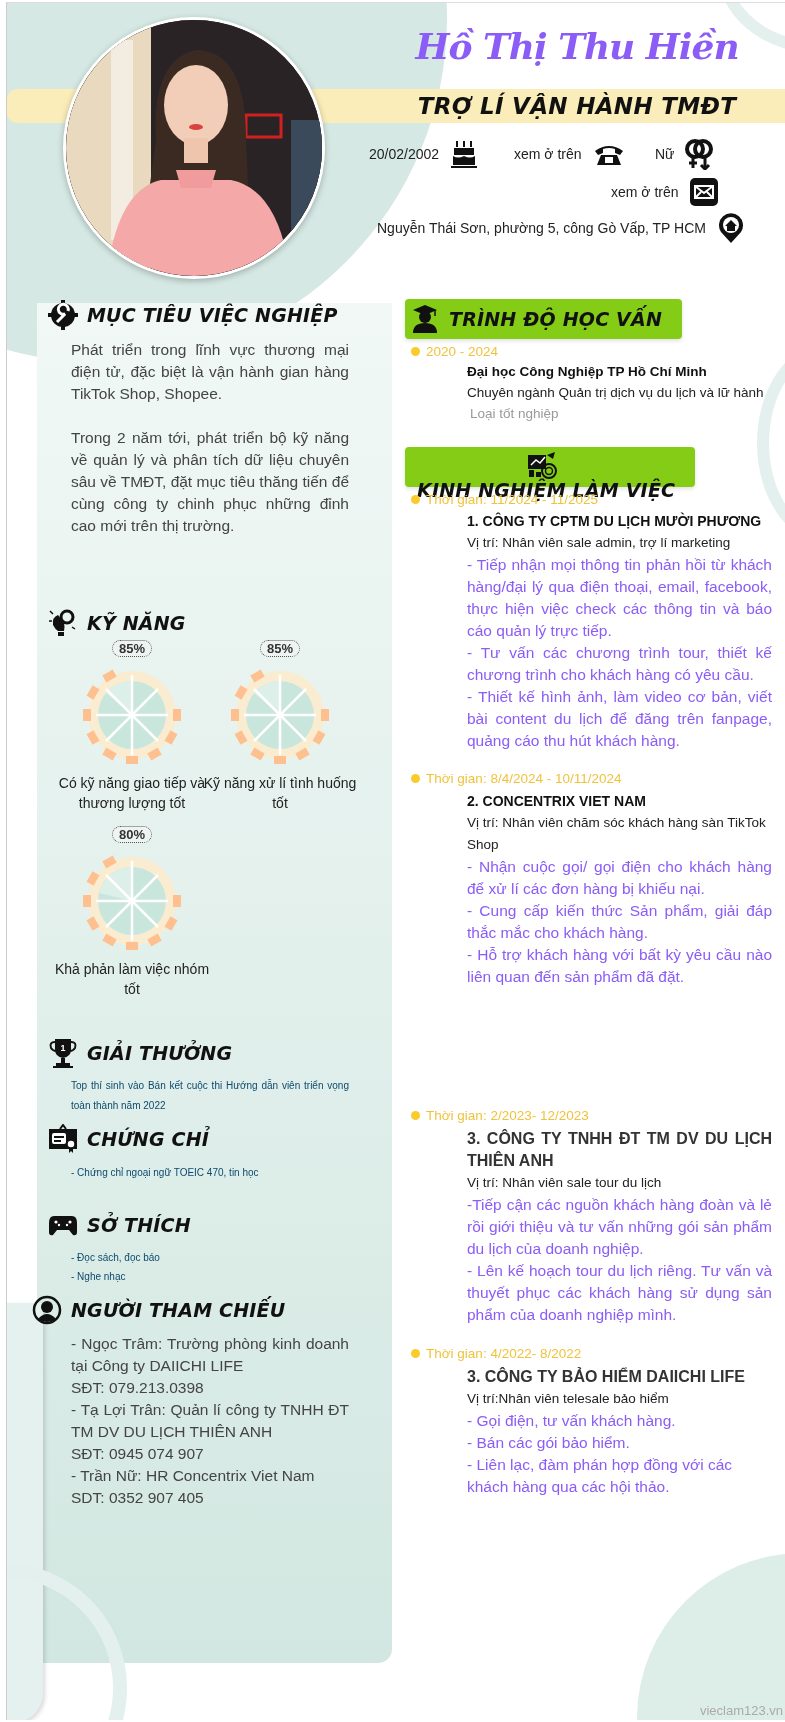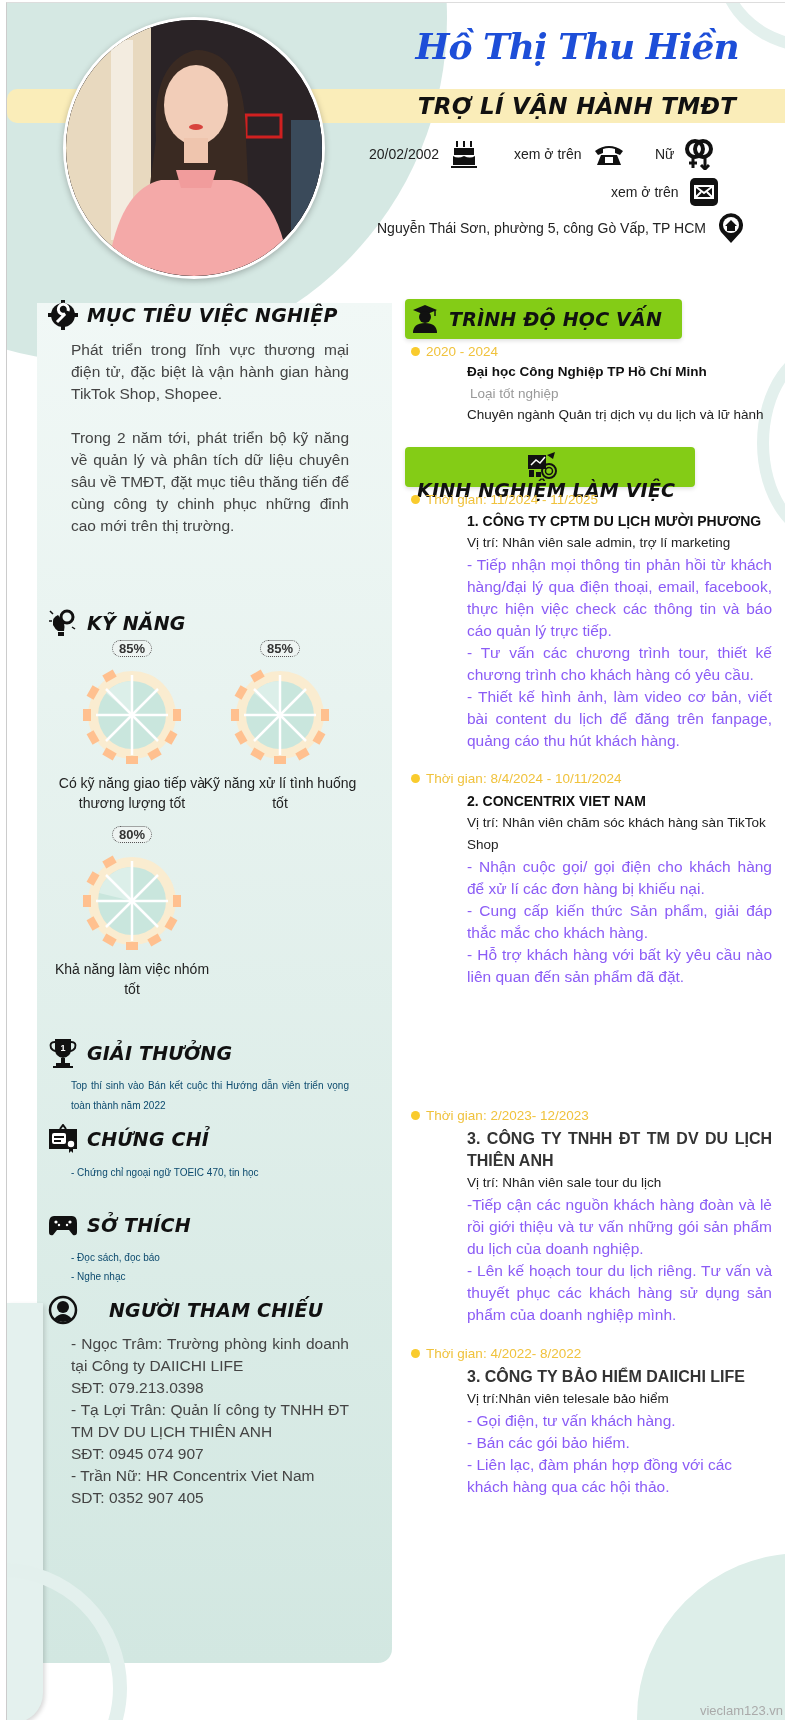--- a/index.html
+++ b/index.html
@@ -8,21 +8,21 @@
   .page { position: absolute; left: 6px; top: 2px; width: 779px; height: 1718px; background: #fff; overflow: hidden; border-left: 1px solid #ccc; border-top: 1px solid #ddd; }
   .bg-circle-big { position: absolute; left: -250px; top: -330px; width: 690px; height: 690px; border-radius: 50%; background: #d5e8e3; }
   .bg-left-col { position: absolute; left: 30px; top: 300px; width: 355px; height: 1360px; background: linear-gradient(#f1f8f6, #d2e7e1); border-radius: 0 0 14px 0; }
   .bg-left-strip { position: absolute; left: 0; top: 1300px; width: 36px; height: 420px; background: #e4f1ee; border-radius: 0 0 30px 0; box-shadow: 2px 2px 4px rgba(0,0,0,0.15); }
   .bg-ring-tr { position: absolute; left: 710px; top: -120px; width: 200px; height: 170px; border-radius: 50%; border: 12px solid #e3f0ed; }
   .bg-ring-r { position: absolute; left: 750px; top: 340px; width: 140px; height: 200px; border-radius: 50%; border: 12px solid #e3f0ed; }
   .bg-ring-bl { position: absolute; left: -130px; top: 1560px; width: 250px; height: 250px; border-radius: 50%; border: 14px solid #e3f0ed; }
   .bg-circle-br { position: absolute; left: 630px; top: 1550px; width: 330px; height: 330px; border-radius: 50%; background: #ddeee9; }
   .yellow-band { position: absolute; left: 0; top: 86px; width: 779px; height: 34px; background: #faedb9; border-radius: 10px 0 0 10px; }
   .avatar { position: absolute; left: 56px; top: 14px; width: 262px; height: 262px; border-radius: 50%; border: 3px solid #fff; box-shadow: 0 2px 6px rgba(0,0,0,0.25); overflow: hidden; background: #222; }
-  .name { position: absolute; left: 400px; top: 22px; width: 340px; text-align: center; font-family: "DejaVu Serif", serif; font-style: italic; font-weight: bold; font-size: 36px; color: #1d4ed8; letter-spacing: -1px; }
+  .name { position: absolute; left: 400px; top: 22px; width: 340px; text-align: center; font-family: "DejaVu Serif", serif; font-style: italic; font-weight: bold; font-size: 36px; color: #8b5cf6; letter-spacing: -1px; }
   .job-title { position: absolute; left: 400px; top: 88px; width: 340px; text-align: center; font-family: "DejaVu Sans", sans-serif; font-style: italic; font-weight: bold; font-size: 23px; color: #111; line-height: 30px; letter-spacing: 0.3px; }
   .contact-row { position: absolute; display: flex; align-items: center; font-family: "Liberation Sans", sans-serif; font-size: 14px; color: #222; }
   .contact-row .lbl { white-space: nowrap; }
   .ci { width: 30px; height: 30px; display: inline-flex; align-items: center; justify-content: center; margin-left: 10px; }
   .section-head { position: absolute; display: flex; align-items: center; }
   .section-head .title { font-family: "DejaVu Sans", sans-serif; font-style: italic; font-weight: bold; font-size: 19px; color: #111; margin-left: 8px; white-space: nowrap; letter-spacing: 0.2px; }
   .section-head .hicon { width: 32px; height: 32px; display: inline-flex; align-items: center; justify-content: center; }
   .right-head { background: #84cc16; border-radius: 4px; box-shadow: 0 2px 4px rgba(0,0,0,0.12); padding: 4px 20px 4px 4px; height: 40px; }
   .para { position: absolute; font-family: "Liberation Sans", sans-serif; font-size: 15.5px; line-height: 22px; color: #444; text-align: justify; }
   .small { font-size: 10px; line-height: 20px; color: #0c4a6e; }
@@ -241,21 +241,21 @@
         <circle r="34" fill="#c9e6dd"></circle>
         <path d="M0 0 L0 -34 A34 34 0 0 0 -33 -8 Z" fill="#dcefe9"></path>
         <g stroke="#fff" stroke-width="2.5">
             <line x1="0" y1="-40" x2="0" y2="40"></line>
             <line x1="-36" y1="0" x2="36" y2="0"></line>
             <line x1="-26" y1="-26" x2="26" y2="26"></line>
             <line x1="26" y1="-26" x2="-26" y2="26"></line>
           </g>
       </svg>
     </div>
-    <div class="lbl">Khả năng làm việc nhóm tốt</div>
+    <div class="lbl">Khả phản làm việc nhóm tốt</div>
   </div>
 
   <div class="section-head" style="left:40px; top:1034px;">
     <span class="hicon">
       <svg width="30" height="32" viewBox="0 0 30 32">
           <path d="M7 2 L23 2 L23 12 Q23 20 15 21 Q7 20 7 12 Z" fill="#111"></path>
           <path d="M7 5 Q1 5 3 11 Q5 14 8 14 M23 5 Q29 5 27 11 Q25 14 22 14" fill="none" stroke="#111" stroke-width="2"></path>
           <rect x="13" y="21" width="4" height="5" fill="#111"></rect>
           <rect x="8" y="26" width="14" height="3" fill="#111"></rect>
           <rect x="5" y="29" width="20" height="2" fill="#111"></rect>
@@ -292,21 +292,21 @@
           <circle cx="19" cy="12" r="1.2" fill="#fff"></circle>
         </svg>
     </span>
     <span class="title">SỞ THÍCH</span>
   </div>
   <div class="para small" style="left:64px; top:1245px; width:278px; line-height:19px;">
     <div>- Đọc sách, đọc báo</div>
     <div>- Nghe nhạc</div>
   </div>
 
-  <div class="section-head" style="left:40px; top:1291px;gap:22px;">
+  <div class="section-head" style="left:24px; top:1291px;">
     <span class="hicon">
       <svg width="30" height="30" viewBox="0 0 30 30">
           <circle cx="15" cy="15" r="13" fill="none" stroke="#111" stroke-width="2.5"></circle>
           <circle cx="15" cy="12" r="6" fill="#111"></circle>
           <path d="M6 24 Q15 14 24 24 Q15 30 6 24 Z" fill="#111"></path>
         </svg>
     </span>
     <span class="title">NGƯỜI THAM CHIẾU</span>
   </div>
   <div class="para" style="left:64px; top:1330px; width:278px; white-space:pre-line;">- Ngọc Trâm: Trường phòng kinh doanh tại Công ty DAIICHI LIFE
@@ -326,22 +326,22 @@
         </svg>
     </span>
     <span class="title">TRÌNH ĐỘ HỌC VẤN</span>
   </div>
   <div class="tl-date" style="left:404px; top:341px;">
     <span class="dot"></span>
     <span>2020 - 2024</span>
   </div>
   <div class="exp" style="top:358px;">
     <div class="company" style="font-size:13.5px;">Đại học Công Nghiệp TP Hồ Chí Minh</div>
+    <div class="role" style="line-height:20px;">Chuyên ngành Quản trị dịch vụ du lịch và lữ hành</div>
     <div class="role" style="color:#999; margin-left:3px;">Loại tốt nghiệp</div>
-    <div class="role" style="line-height:20px;">Chuyên ngành Quản trị dịch vụ du lịch và lữ hành</div>
   </div>
 
   <div class="section-head right-head" style="left:398px; top:444px;flex-direction:column;">
     <span class="hicon">
       <svg width="30" height="28" viewBox="0 0 30 28">
           <rect x="1" y="4" width="18" height="14" fill="#111"></rect>
           <path d="M4 14 L9 9 L13 12 L18 6" fill="none" stroke="#fff" stroke-width="1.5"></path>
           <path d="M20 4 L28 1 L26 8" fill="#111"></path>
           <circle cx="22" cy="20" r="7" fill="none" stroke="#111" stroke-width="2"></circle>
           <circle cx="22" cy="20" r="3.5" fill="none" stroke="#111" stroke-width="1.5"></circle>

